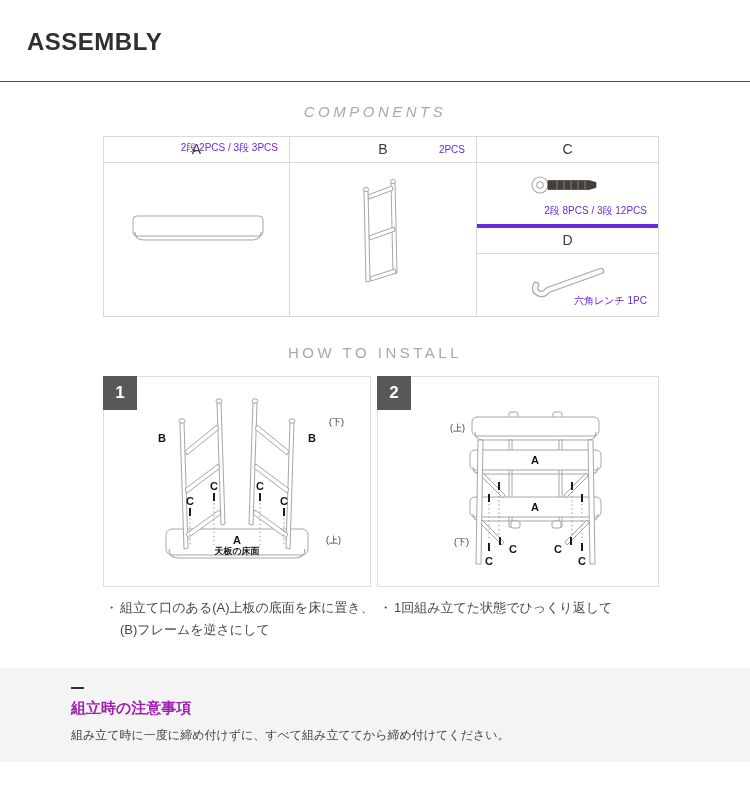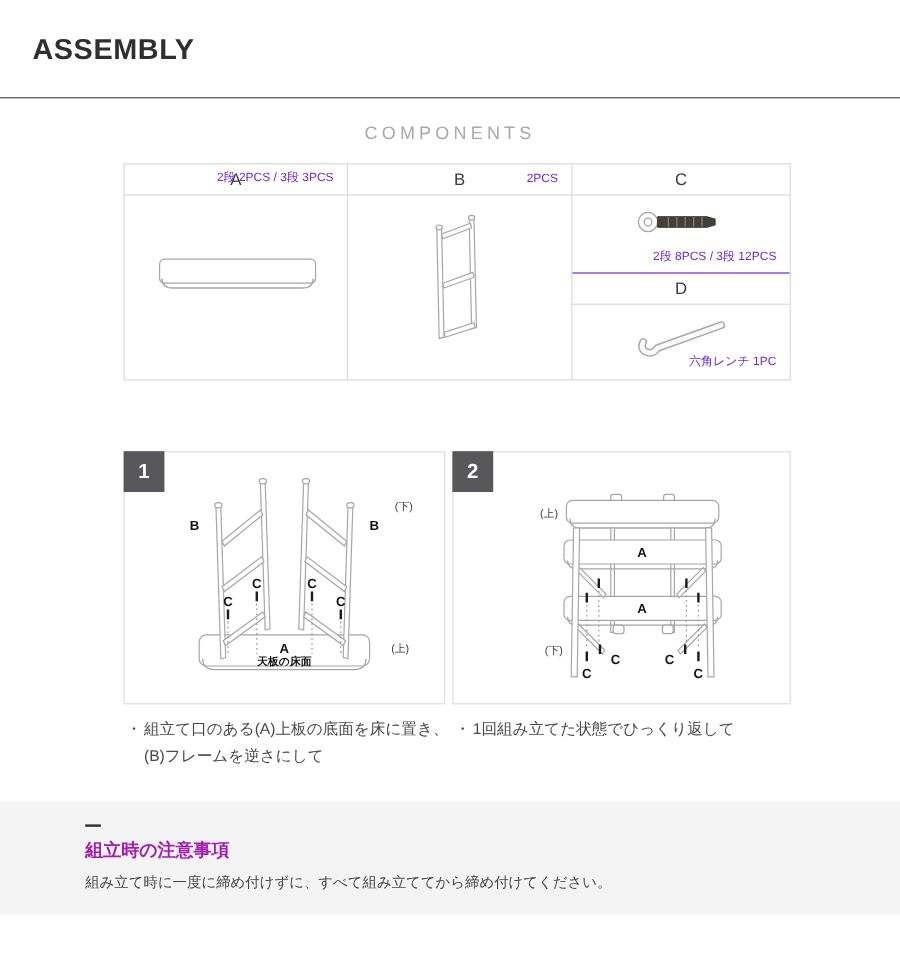--- a/index.html
+++ b/index.html
@@ -5,34 +5,34 @@
   html,body{margin:0;padding:0;background:#fff;}
   .page{position:relative;width:750px;height:798px;background:#fff;overflow:hidden;
         font-family:"Liberation Sans","DejaVu Sans",sans-serif;color:#333;}
 
   .page-title{position:absolute;left:27px;top:28px;margin:0;font-size:24px;font-weight:700;
               letter-spacing:.5px;color:#2f2f2f;}
   .top-rule{position:absolute;left:0;top:81px;width:750px;height:1px;background:#4b4b4b;}
 
   .sec-title{position:absolute;left:0;width:750px;text-align:center;font-size:15px;
              letter-spacing:3.5px;color:#a8a8a8;}
-  .comp-title{top:103px;}
+  .comp-title{top:103px;font-style:italic;}
   .install-title{top:344px;}
 
   
   .comp-table{position:absolute;left:103px;top:136px;width:556px;height:181px;
               border:1px solid #d9d9d9;box-sizing:border-box;display:flex;background:#fff;}
   .col{position:relative;box-sizing:border-box;}
   .colA{width:186px;border-right:1px solid #d9d9d9;}
   .colB{width:187px;border-right:1px solid #d9d9d9;}
   .colC{width:181px;display:flex;flex-direction:column;}
   .cell-head{height:26px;line-height:25px;text-align:center;font-size:14px;color:#3a3a3a;
              border-bottom:1px solid #d9d9d9;box-sizing:border-box;flex:none;}
   .cell-body{position:relative;flex:1;}
-  .cell-body-c{position:relative;height:65px;border-bottom:1px solid #6d28d9;box-sizing:border-box;flex:none;}
+  .cell-body-c{position:relative;height:65px;border-bottom:4px solid #6d28d9;box-sizing:border-box;flex:none;}
   .cell-body-d{position:relative;flex:1;text-decoration:underline;}
   .qty{position:absolute;right:11px;bottom:8px;font-size:10px;color:#6d28d9;white-space:nowrap;}
   .qty-c{bottom:6px;}
   .comp-art{position:absolute;}
   .art-a{left:28px;top:52px;}
   .art-b{left:68px;top:14px;}
   .art-c{left:52px;top:8px;}
   .art-d{left:50px;top:6px;}
 
   
@@ -124,20 +124,21 @@
       <div class="cell-body-d">
         <svg class="comp-art art-d" width="84" height="40" viewBox="0 0 84 40">
           <path d="M9 25 Q6 31 12 33.5 Q17 35.5 21 30 L74 11" fill="none" stroke="#a8a8a8" stroke-width="6.5" stroke-linecap="round" stroke-linejoin="round"></path>
           <path d="M9 25 Q6 31 12 33.5 Q17 35.5 21 30 L74 11" fill="none" stroke="#fbfbfb" stroke-width="4" stroke-linecap="round" stroke-linejoin="round"></path>
         </svg>
         <div class="qty">六角レンチ 1PC</div>
       </div>
     </div>
   </div>
 
+  <div class="sec-title install-title">HOW TO INSTALL</div>
 
   <div class="step-box box1">
     <div class="badge">1</div>
     <svg class="diagram" width="266" height="209" viewBox="0 0 266 209">
 
       <rect class="tube" x="62" y="152" width="142" height="26" rx="6"></rect>
       <path class="ln" d="M65 172 Q65 181 75 181 H191 Q201 181 201 172"></path>
 
       <g>
         <path class="tube" d="M76 46 L80 45 L84 171 L80 172 Z"></path>

